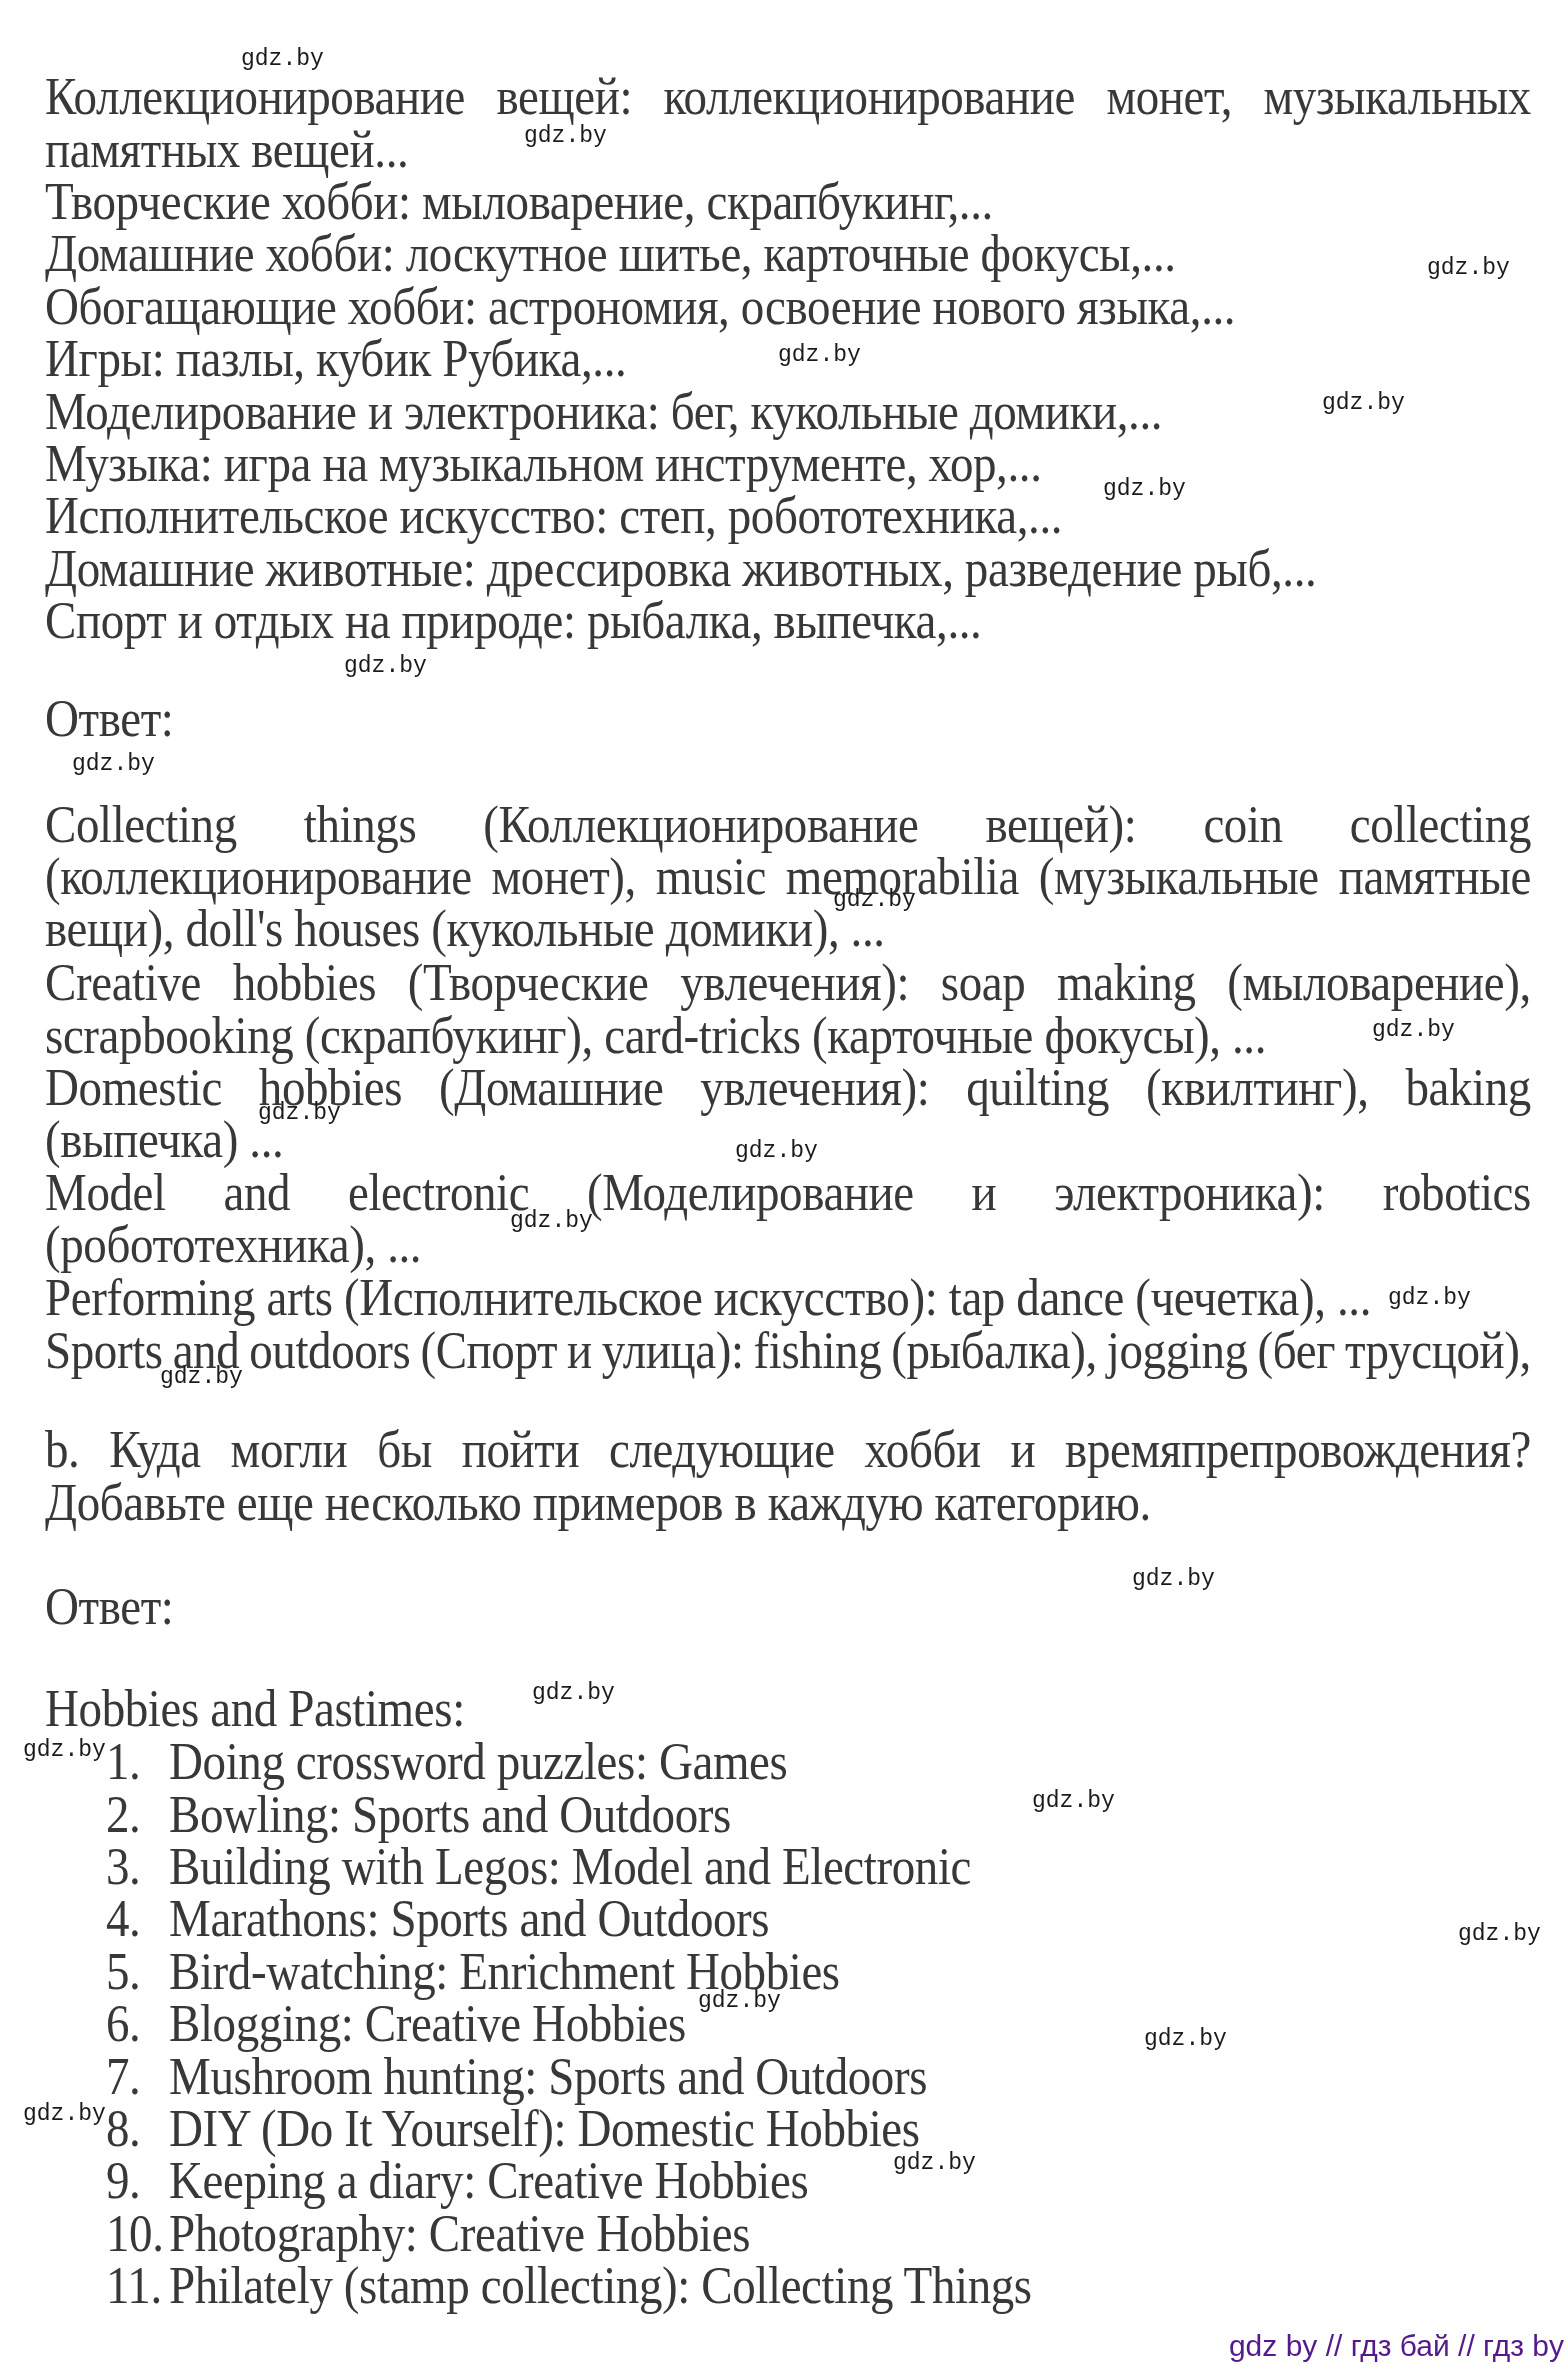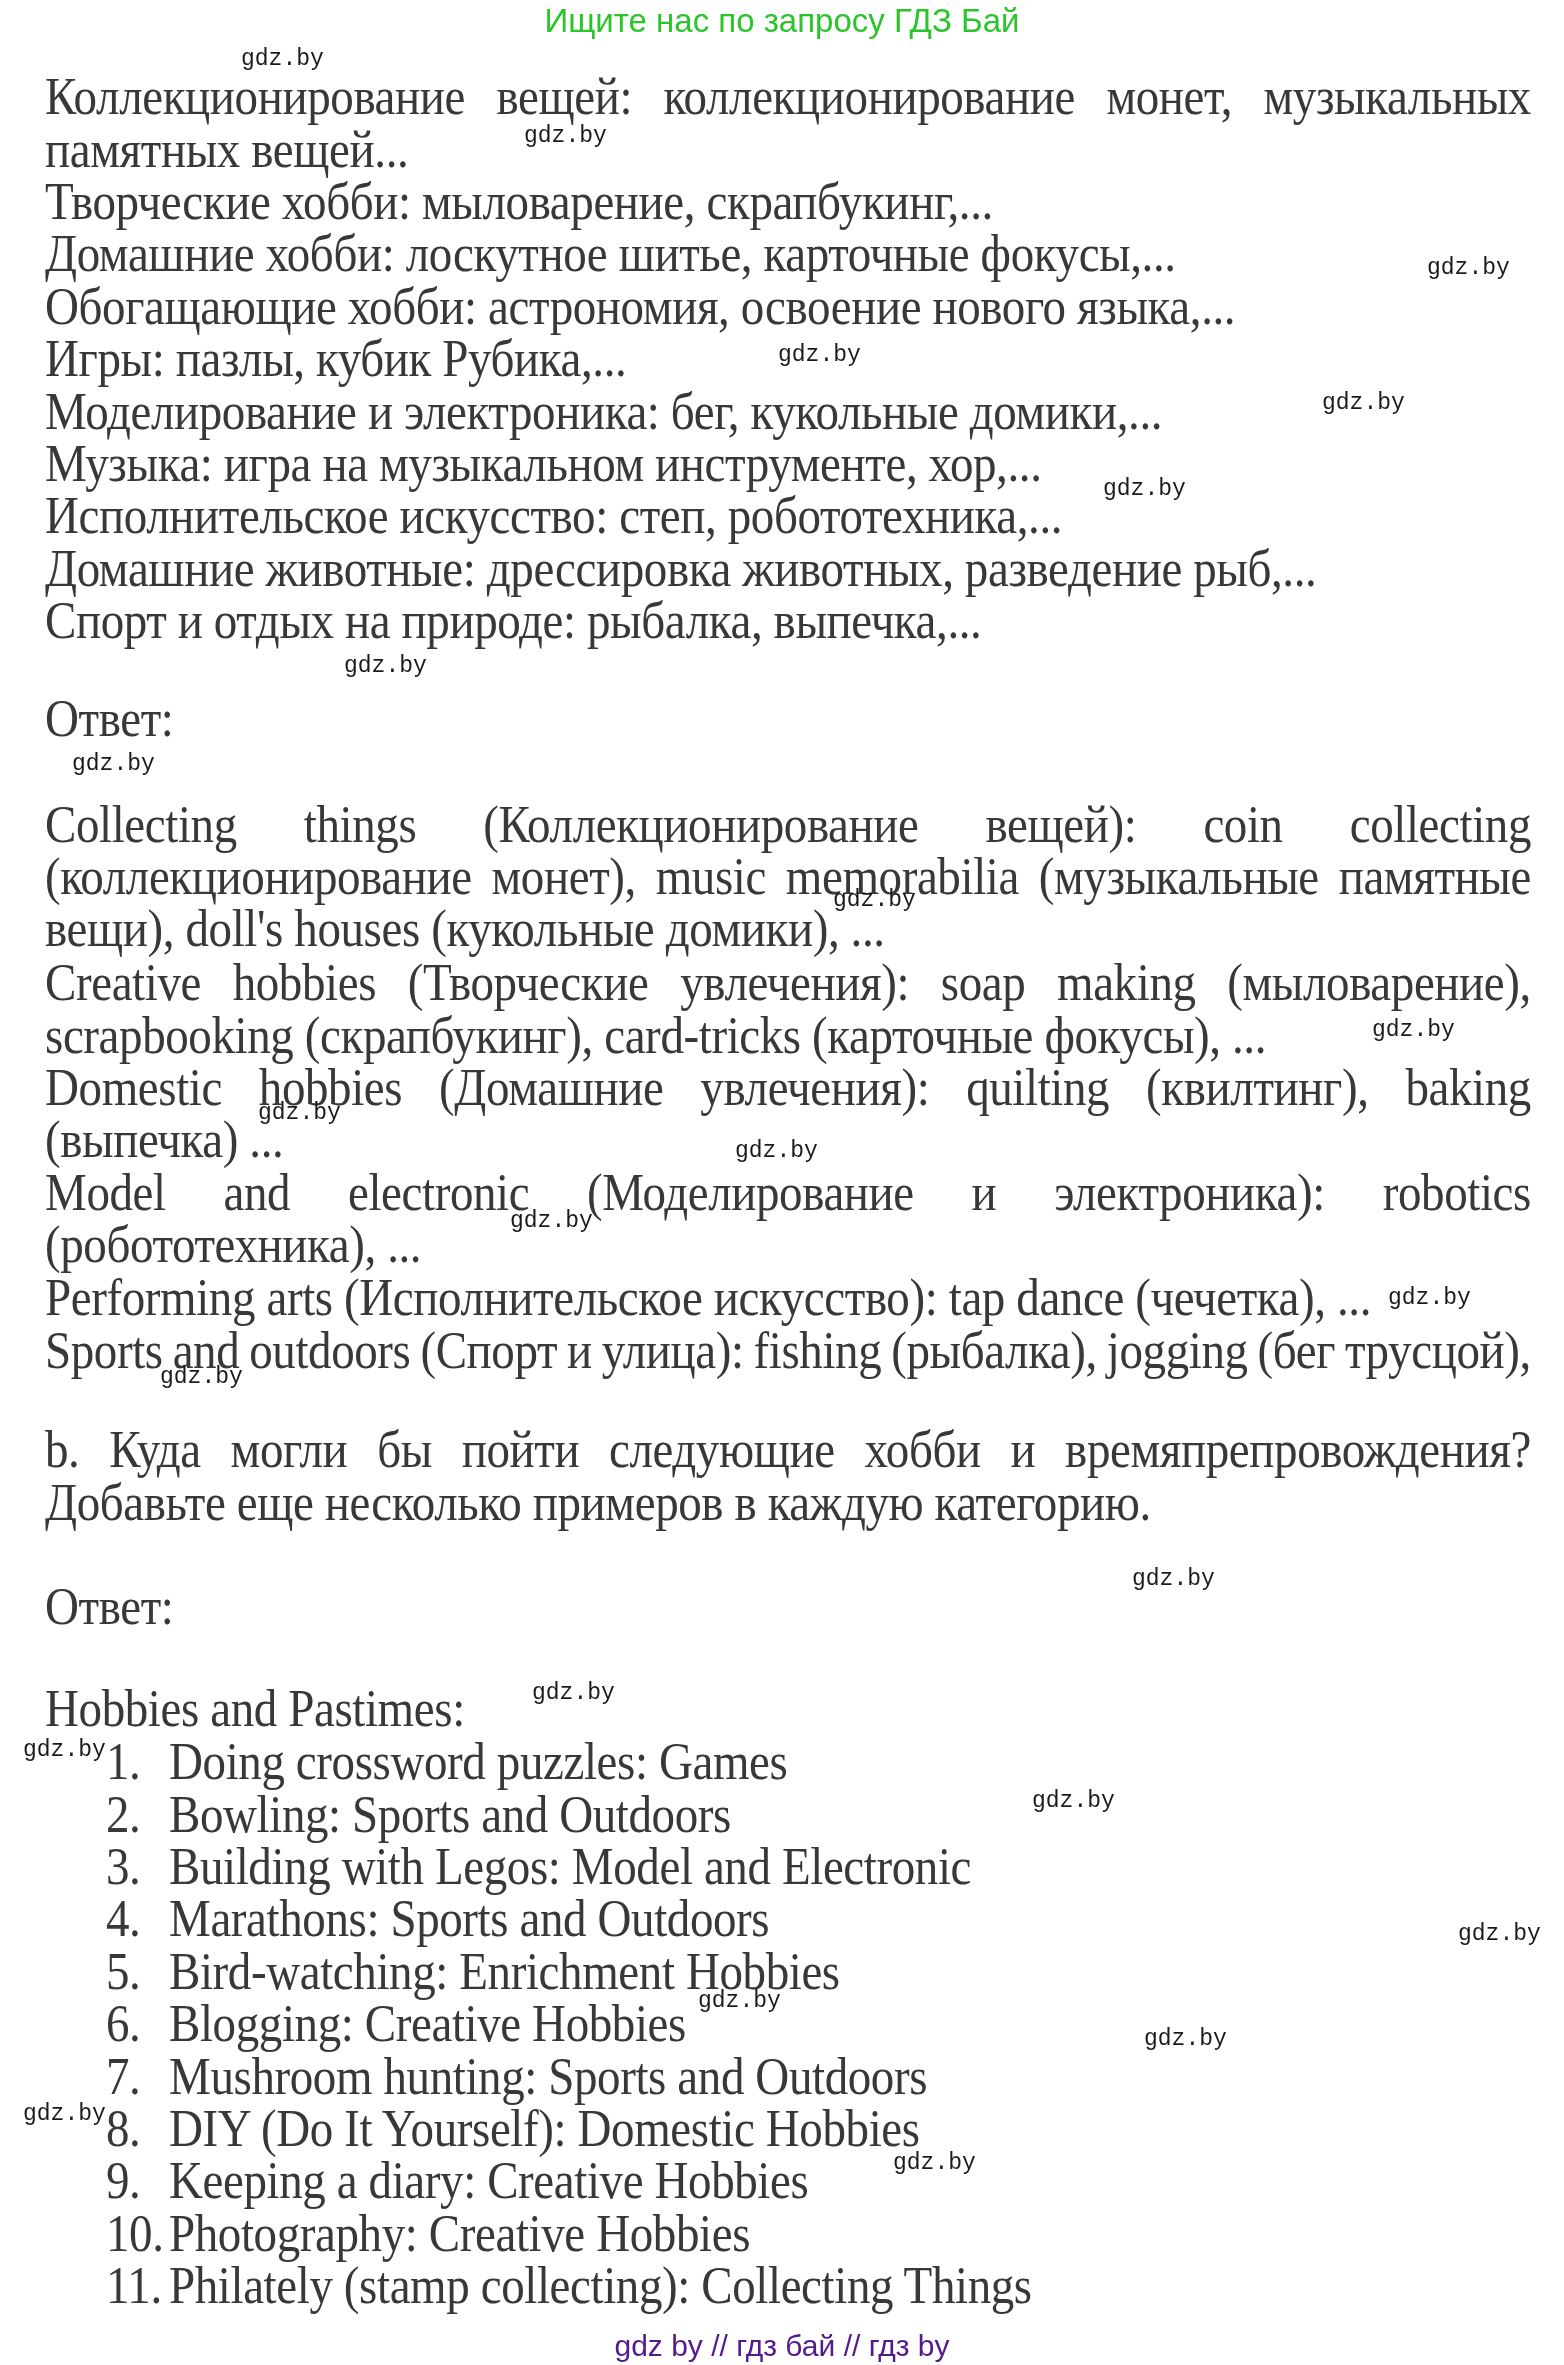--- a/index.html
+++ b/index.html
@@ -25,21 +25,21 @@
     text-align:center;
     font-family:"Liberation Sans","DejaVu Sans",sans-serif;
     font-size:33px;
     line-height:38px;
     color:var(--green);
   }
   .banner-bottom{
     position:absolute;
     top:2329px; left:0;
     width:100%;
-    text-align:center;
+    text-align:right;
     font-family:"Liberation Sans","DejaVu Sans",sans-serif;
     font-size:30px;
     line-height:33px;
     color:var(--purple);
   }
   .line{
     position:absolute;
     left:45px;
     width:1486px;
     font-size:47px;
@@ -69,21 +69,20 @@
     font-size:23px;
     line-height:25px;
     color:var(--wm-color);
     white-space:nowrap;
   }
 </style>
 </head>
 <body>
 
 <div class="page">
-  <div class="banner-top">Ищите нас по запросу ГДЗ Бай</div>
 
   <div id="doc-lines">
       <div class="line just" style="top: 67px;">
         <span>Коллекционирование</span>
         <span>вещей:</span>
         <span>коллекционирование</span>
         <span>монет,</span>
         <span>музыкальных</span>
       </div>
       <div class="line" style="top: 120px;">памятных вещей...</div>

